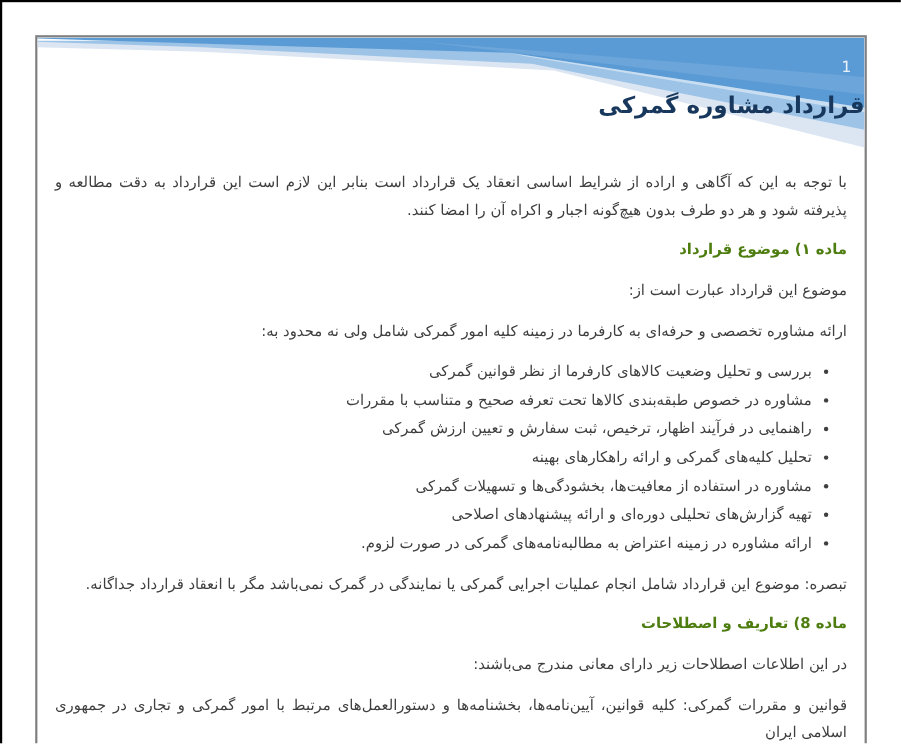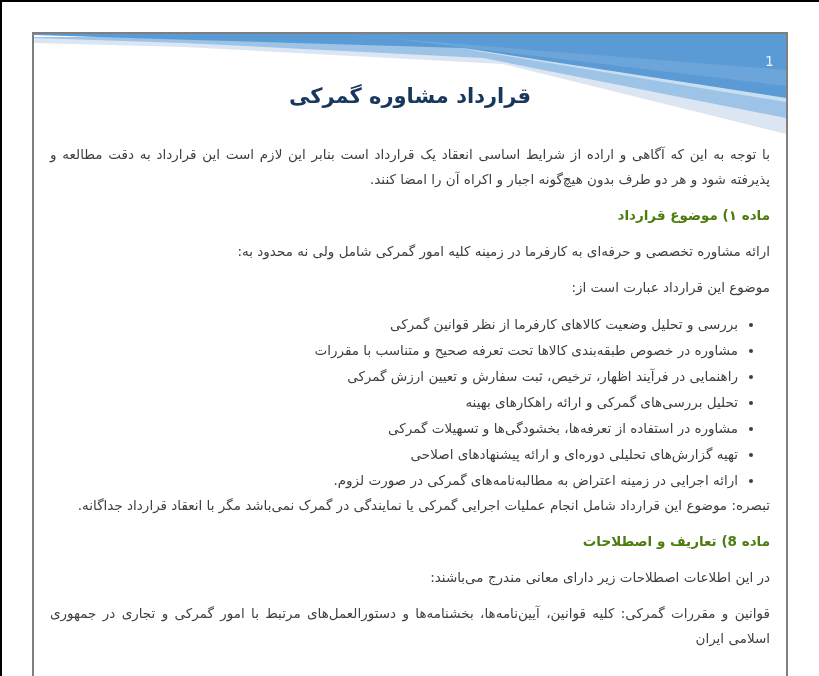--- a/index.html
+++ b/index.html
@@ -35,34 +35,34 @@
   .page-number{
     position:absolute;
     top:20px;right:12px;
     color:#e9f1fa;
     font-size:14px;
     line-height:1;
   }
   .doc-title{
     position:absolute;
     top:50px;left:0;right:0;
-    text-align:center;
+    text-align:right;
     color:var(--title-color);
     font-size:21px;
     font-weight:bold;
   }
   .content{
     direction:rtl;
     padding:3px 16px 0 16px;
     color:#3f3f3f;
     font-size:13.5px;
     line-height:25px;
     text-align:justify;
   }
-  .content p{margin:0 0 11px;}
+  .content p{margin:12px 0 11px;}
   .content h2{
     font-size:13.5px;
     font-weight:bold;
     color:#4d7c0f;
     margin:0 0 11px;
     line-height:25px;
     text-align:right;
   }
   .content ul{
     margin:0 0 0;
@@ -95,32 +95,32 @@
       <div class="page-number">1</div>
       <div class="doc-title">قرارداد مشاوره گمرکی</div>
     </div>
 
     <div class="content">
 
       <p>با توجه به این که آگاهی و اراده از شرایط اساسی انعقاد یک قرارداد است بنابر این لازم است این قرارداد به دقت مطالعه و پذیرفته شود و هر دو طرف بدون هیچ‌گونه اجبار و اکراه آن را امضا کنند.</p>
 
       <h2>ماده ۱) موضوع قرارداد</h2>
 
+      <p>موضوع این قرارداد عبارت است از:</p>
+
       <p>ارائه مشاوره تخصصی و حرفه‌ای به کارفرما در زمینه کلیه امور گمرکی شامل ولی نه محدود به:</p>
-
-      <p>موضوع این قرارداد عبارت است از:</p>
 
       <ul>
         <li>بررسی و تحلیل وضعیت کالاهای کارفرما از نظر قوانین گمرکی</li>
         <li>مشاوره در خصوص طبقه‌بندی کالاها تحت تعرفه صحیح و متناسب با مقررات</li>
         <li>راهنمایی در فرآیند اظهار، ترخیص، ثبت سفارش و تعیین ارزش گمرکی</li>
-        <li>تحلیل بررسی‌های گمرکی و ارائه راهکارهای بهینه</li>
-        <li>مشاوره در استفاده از تعرفه‌ها، بخشودگی‌ها و تسهیلات گمرکی</li>
+        <li>تحلیل کلیه‌های گمرکی و ارائه راهکارهای بهینه</li>
+        <li>مشاوره در استفاده از معافیت‌ها، بخشودگی‌ها و تسهیلات گمرکی</li>
         <li>تهیه گزارش‌های تحلیلی دوره‌ای و ارائه پیشنهادهای اصلاحی</li>
-        <li>ارائه اجرایی در زمینه اعتراض به مطالبه‌نامه‌های گمرکی در صورت لزوم.</li>
+        <li>ارائه مشاوره در زمینه اعتراض به مطالبه‌نامه‌های گمرکی در صورت لزوم.</li>
       </ul>
 
       <p>تبصره: موضوع این قرارداد شامل انجام عملیات اجرایی گمرکی یا نمایندگی در گمرک نمی‌باشد مگر با انعقاد قرارداد جداگانه.</p>
 
       <h2>ماده 8) تعاریف و اصطلاحات</h2>
 
       <p>در این اطلاعات اصطلاحات زیر دارای معانی مندرج می‌باشند:</p>
 
 
       <p>قوانین و مقررات گمرکی: کلیه قوانین، آیین‌نامه‌ها، بخشنامه‌ها و دستورالعمل‌های مرتبط با امور گمرکی و تجاری در جمهوری اسلامی ایران</p>

